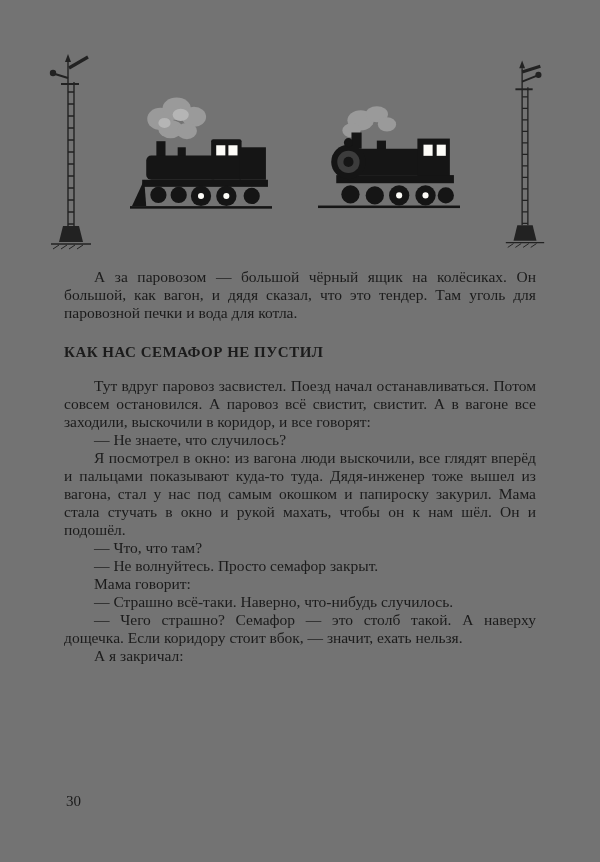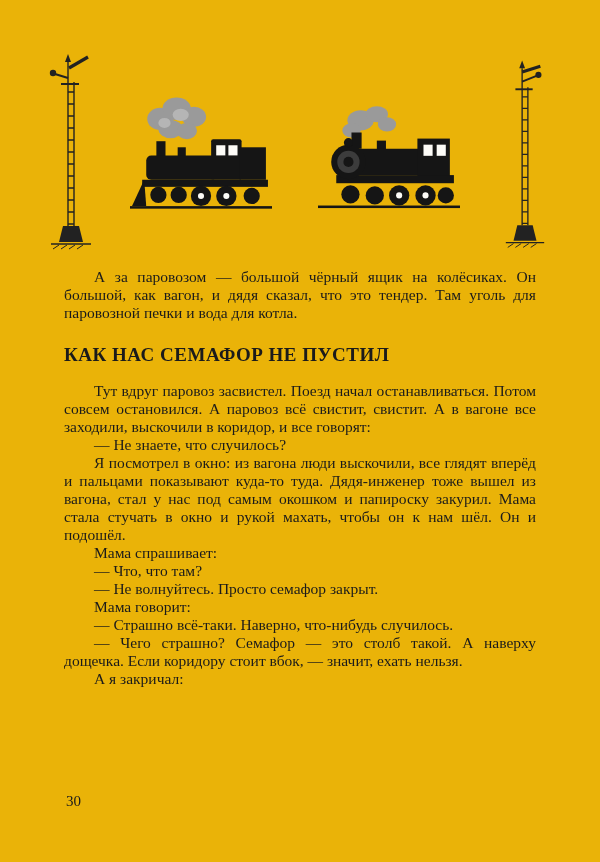--- a/index.html
+++ b/index.html
@@ -5,21 +5,21 @@
   html, body {
     margin: 0;
     padding: 0;
     background: #e9e7e2;
   }
   .book-page {
     position: relative;
     width: 600px;
     height: 862px;
     margin: 0 auto;
-    background: #eab308;
+    background: #737373;
     overflow: hidden;
     font-family: "Liberation Serif", "DejaVu Serif", serif;
     color: #1b1b1b;
   }
   .illustration {
     position: absolute;
   }
   .semaphore-left  { left: 46px;  top: 48px;  width: 50px;  height: 205px; }
   .semaphore-right { left: 502px; top: 54px;  width: 46px;  height: 198px; }
   .loco-left       { left: 130px; top: 88px;  width: 142px; height: 148px; }
@@ -33,21 +33,21 @@
   }
   .para {
     margin: 0;
     font-size: 15.5px;
     line-height: 18px;
     text-align: justify;
     text-indent: 30px;
   }
   .chapter-heading {
     margin: 22px 0 16px 0;
-    font-size: 19px;
+    font-size: 15px;
     font-weight: 700;
     letter-spacing: 0.5px;
   }
   .page-number {
     position: absolute;
     left: 66px;
     top: 793px;
     font-size: 15px;
   }
 </style>
@@ -156,21 +156,20 @@
   </svg>
 
   <div class="text-block">
     <p class="para">А за паровозом — большой чёрный ящик на колёсиках. Он большой, как вагон, и дядя сказал, что это тендер. Там уголь для паровозной печки и вода для котла.</p>
 
     <h1 class="chapter-heading">КАК НАС СЕМАФОР НЕ ПУСТИЛ</h1>
 
     <p class="para">Тут вдруг паровоз засвистел. Поезд начал останавливаться. Потом совсем остановился. А паровоз всё свистит, свистит. А в вагоне все заходили, выскочили в коридор, и все говорят:</p>
     <p class="para">— Не знаете, что случилось?</p>
     <p class="para">Я посмотрел в окно: из вагона люди выскочили, все глядят вперёд и пальцами показывают куда-то туда. Дядя-инженер тоже вышел из вагона, стал у нас под самым окошком и папироску закурил. Мама стала стучать в окно и рукой махать, чтобы он к нам шёл. Он и подошёл.</p>
-    <p class="para">Мама спрашивает:</p>
     <p class="para">— Что, что там?</p>
     <p class="para">— Не волнуйтесь. Просто семафор закрыт.</p>
     <p class="para">Мама говорит:</p>
     <p class="para">— Страшно всё-таки. Наверно, что-нибудь случилось.</p>
     <p class="para">— Чего страшно? Семафор — это столб такой. А наверху дощечка. Если коридору стоит вбок, — значит, ехать нельзя.</p>
     <p class="para">А я закричал:</p>
   </div>
 
   <div class="page-number">30</div>
 

